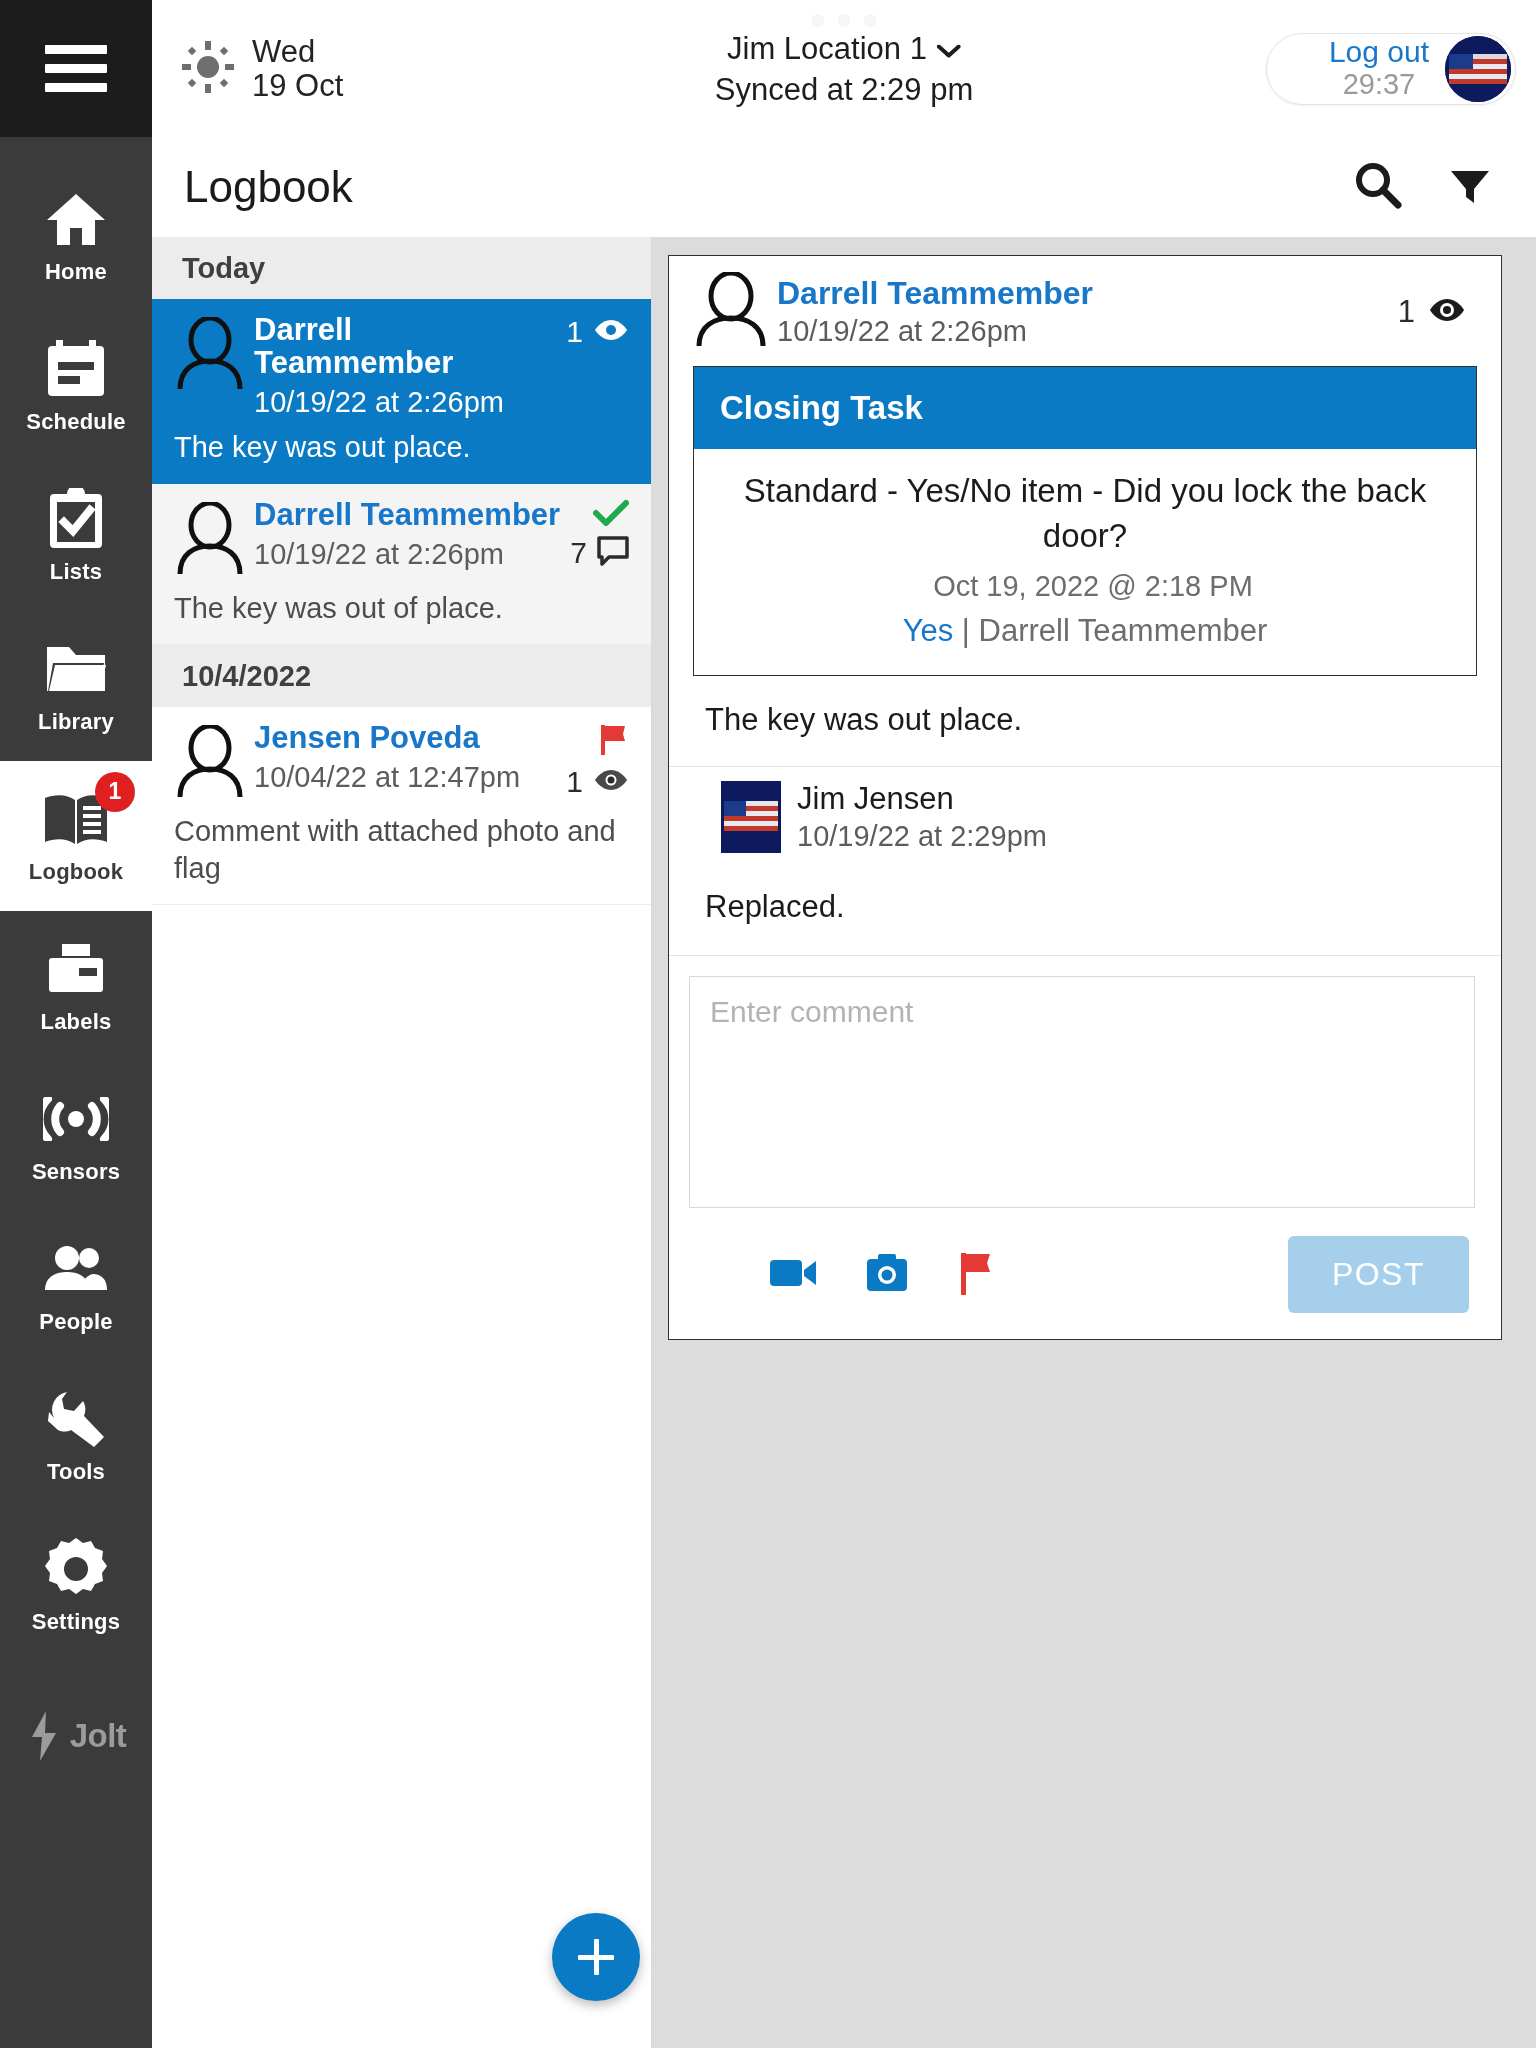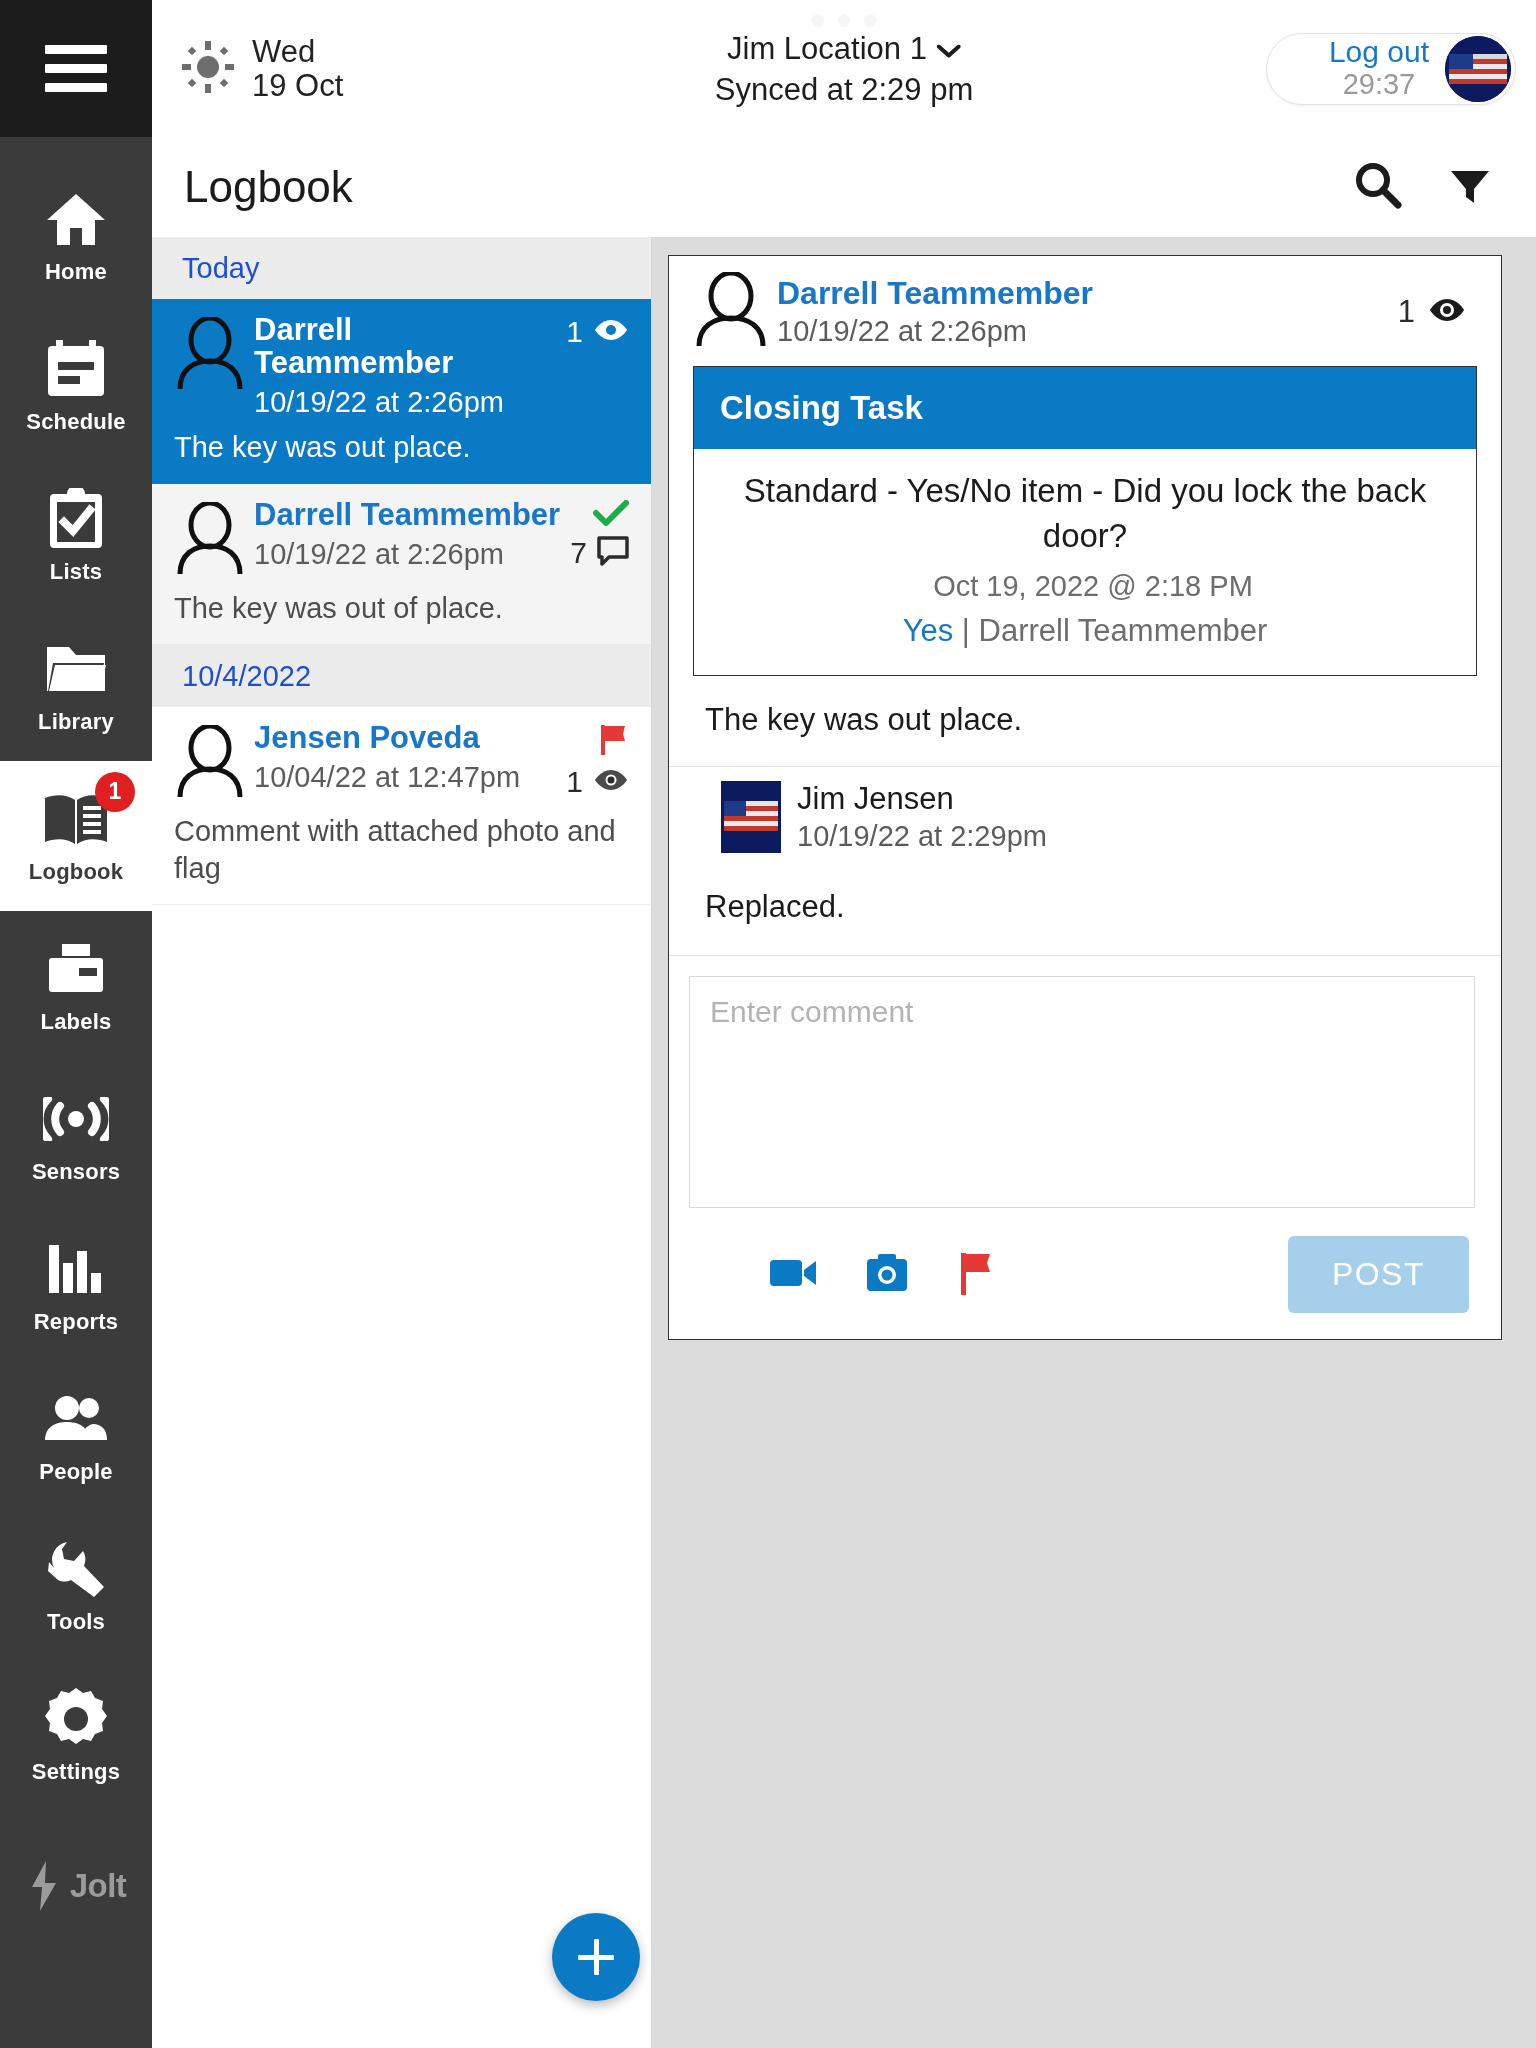--- a/index.html
+++ b/index.html
@@ -121,23 +121,23 @@
   .body-split { flex: 1 1 auto; display: flex; min-height: 0; }
 
   
   .list-col {
     width: 500px; flex: 0 0 500px;
     background: #ffffff;
     border-right: 1px solid #d8d8d8;
     overflow: hidden; position: relative;
   }
   .group-header {
-    background: #ececec; color: #1d4ed8;
+    background: #ececec; color: #404040;
     font-size: 29px; padding: 14px 0 14px 30px;
-    height: 62px; display: flex; align-items: center;
+    height: 62px; display: flex; align-items: center; font-weight: bold;
   }
   .log-item {
     padding: 14px 22px 18px 22px;
     background: #ffffff; position: relative;
     border-bottom: 1px solid #ececec;
   }
   .log-item.selected { background: #0b7ac4; border-bottom-color: #0b7ac4;}
   .log-item.shaded { background: #f4f4f4; }
   .log-row { display: flex; align-items: flex-start; gap: 8px; }
   .log-avatar { flex: 0 0 72px; width: 72px; padding-top: 4px;}
@@ -333,31 +333,20 @@
             <circle cx="33" cy="22" r="8" fill="#fff"></circle>
             <path d="M17 9 A20 20 0 0 0 17 35" stroke="#fff" stroke-width="8" fill="none" stroke-linecap="round"></path>
             <path d="M49 9 A20 20 0 0 1 49 35" stroke="#fff" stroke-width="8" fill="none" stroke-linecap="round"></path>
             <path d="M5 2 A28 28 0 0 0 5 42" stroke="#fff" stroke-width="8" fill="none" stroke-linecap="round"></path>
             <path d="M61 2 A28 28 0 0 1 61 42" stroke="#fff" stroke-width="8" fill="none" stroke-linecap="round"></path>
           </svg>
         </span>
         <span class="nav-label">Sensors</span>
       </a>
 
-      <a class="nav-item">
-        <span class="nav-icon">
-          <svg width="58" height="52" viewBox="0 0 58 52">
-            <rect x="2" y="2" width="10" height="48" fill="#fff"></rect>
-            <rect x="16" y="20" width="10" height="30" fill="#fff"></rect>
-            <rect x="30" y="8" width="10" height="42" fill="#fff"></rect>
-            <rect x="44" y="30" width="10" height="20" fill="#fff"></rect>
-          </svg>
-        </span>
-        <span class="nav-label">Reports</span>
-      </a>
 
       <a class="nav-item">
         <span class="nav-icon">
           <svg width="66" height="46" viewBox="0 0 66 46">
             <circle cx="24" cy="12" r="12" fill="#fff"></circle>
             <circle cx="46" cy="12" r="10" fill="#fff"></circle>
             <path d="M2 44 C2 30 14 26 24 26 C34 26 46 30 46 44 Z" fill="#fff"></path>
             <path d="M38 44 C38 32 48 28 50 28 C58 28 64 33 64 44 Z" fill="#fff"></path>
           </svg>
         </span>

